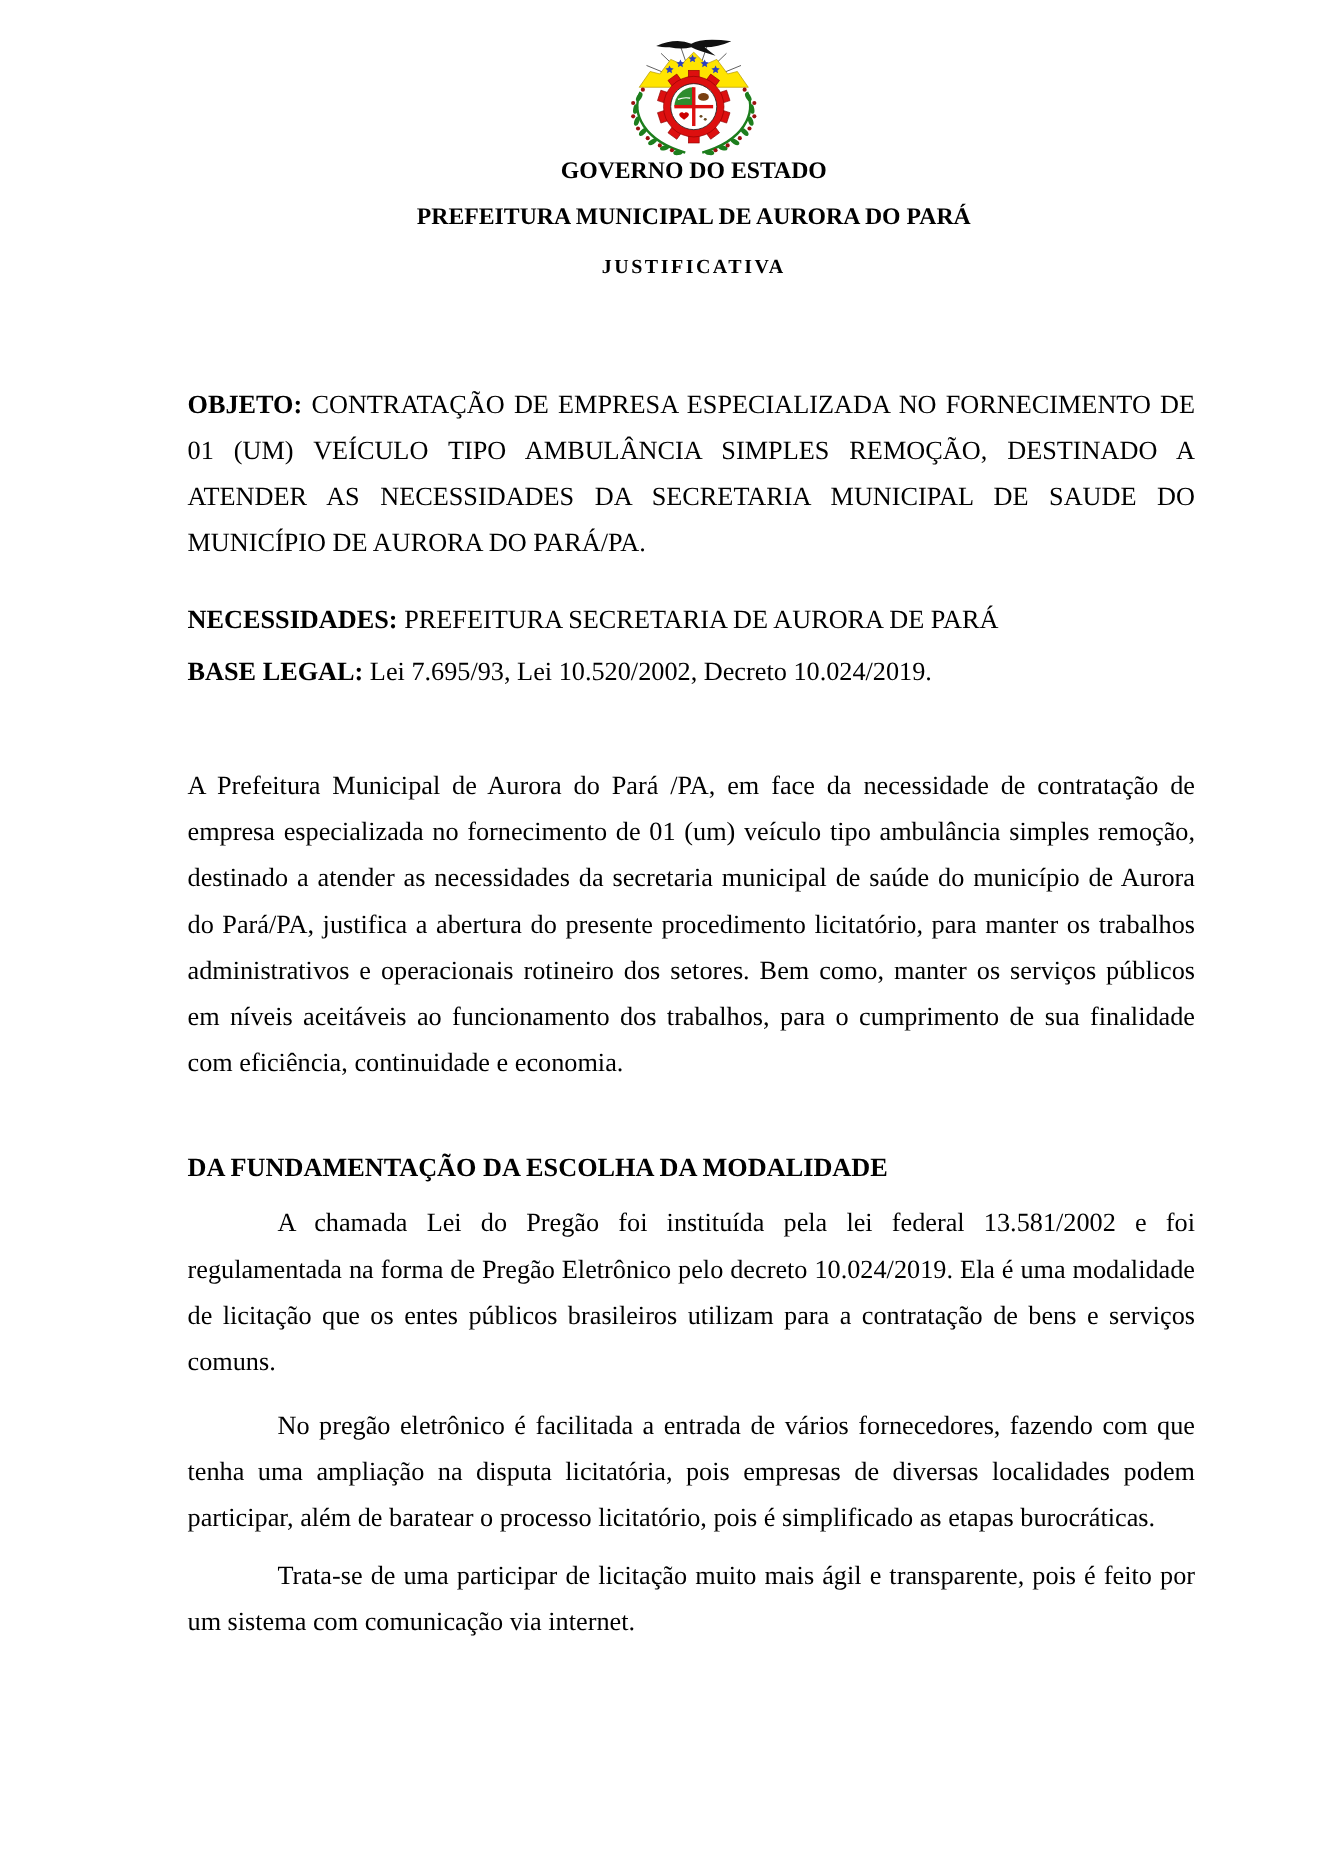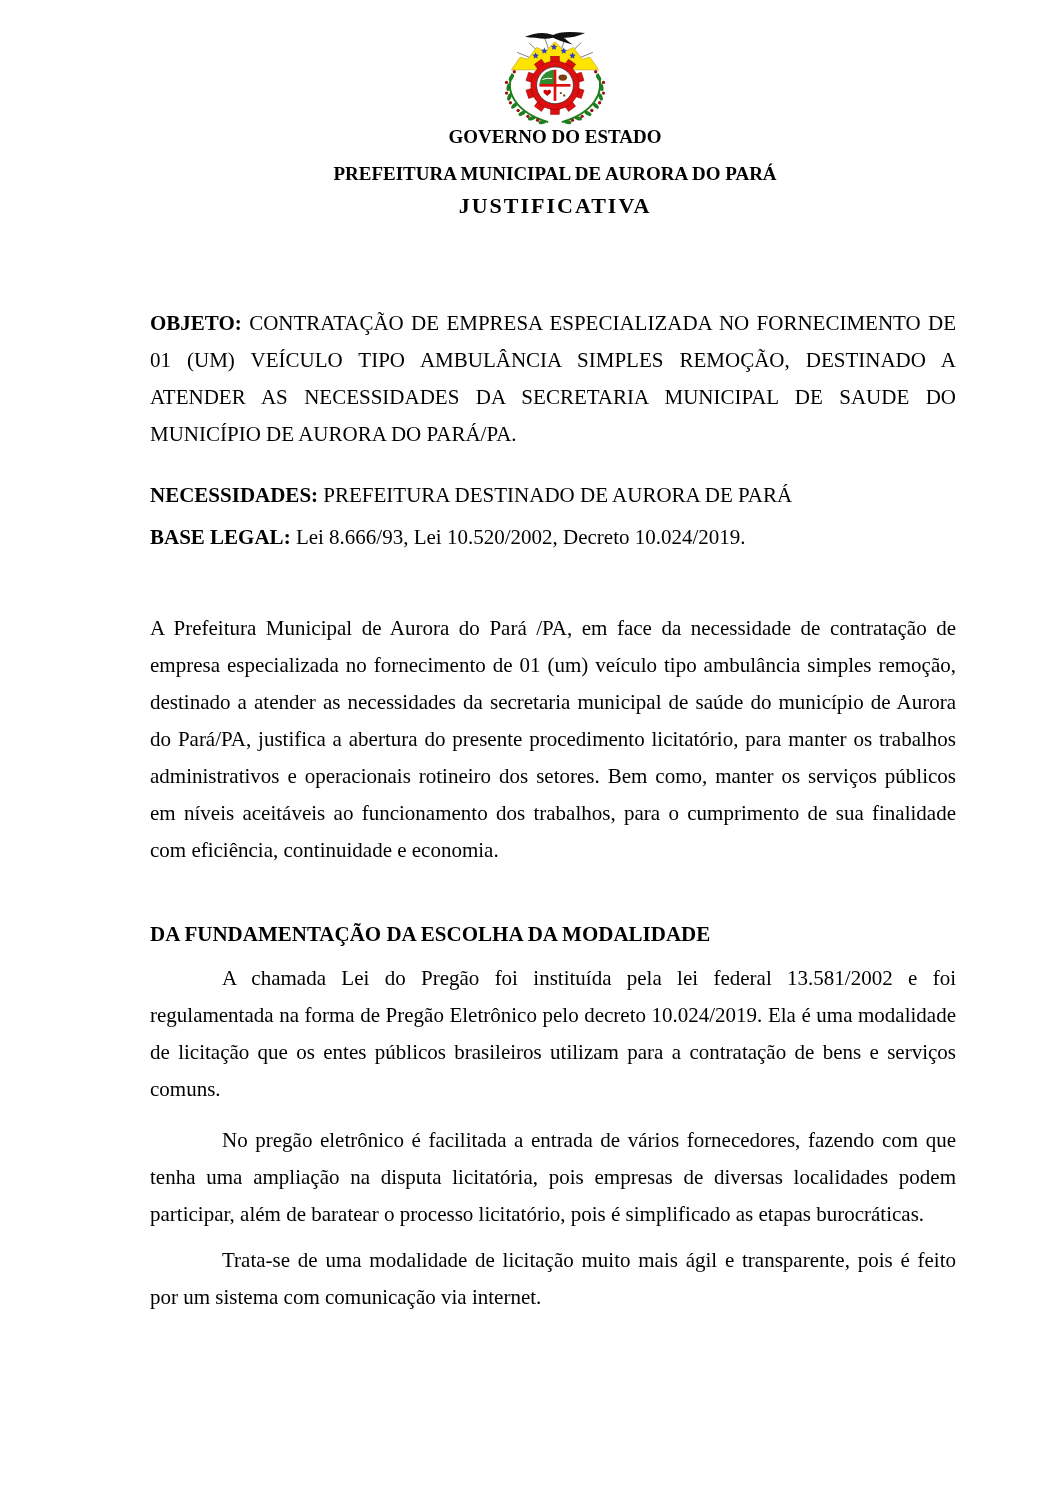--- a/index.html
+++ b/index.html
@@ -14,21 +14,21 @@
 
   .crest { position: absolute; left: 492px; top: 29px; width: 126px; height: 101px; }
   .crest svg { width: 100%; height: 100%; display: block; }
 
   .hline {
     position: absolute; left: 150px; width: 810px;
     text-align: center; font-weight: bold;
   }
   .hl1 { top: 126px; font-size: 19px; }
   .hl2 { top: 163px; font-size: 19px; }
-  .doc-title { top: 193px; font-size: 22px; letter-spacing: 2px; }
+  .doc-title { top: 205px; font-size: 16px; letter-spacing: 2px; }
 
   .para {
     position: absolute; left: 150px; width: 806px;
     font-size: 21px; line-height: 37px;
     text-align: justify;
   }
   .para b, .para strong { font-weight: bold; }
   .p-objeto      { top: 277px; margin-top: 28px; }
   .p-interessado { top: 477px; }
   .p-baselegal   { top: 519px; }
@@ -145,25 +145,25 @@
       </g>
     </svg>
   </div>
 
   <div class="hline hl1">GOVERNO DO ESTADO</div>
   <div class="hline hl2">PREFEITURA MUNICIPAL DE AURORA DO PARÁ</div>
   <div class="hline doc-title">JUSTIFICATIVA</div>
 
   <p class="para p-objeto"><strong>OBJETO:</strong><span> CONTRATAÇÃO DE EMPRESA ESPECIALIZADA NO FORNECIMENTO DE 01 (UM) VEÍCULO TIPO AMBULÂNCIA SIMPLES REMOÇÃO, DESTINADO A ATENDER AS NECESSIDADES DA SECRETARIA MUNICIPAL DE SAUDE DO MUNICÍPIO DE AURORA DO PARÁ/PA.</span></p>
 
-  <p class="para p-interessado"><strong>NECESSIDADES:</strong><span> PREFEITURA DESTINADO DE AURORA DE PARÁ</span></p>
+  <p class="para p-interessado"><strong>NECESSIDADES:</strong><span> PREFEITURA SECRETARIA DE AURORA DE PARÁ</span></p>
 
-  <p class="para p-baselegal"><strong>BASE LEGAL:</strong><span> Lei 8.666/93, Lei 10.520/2002, Decreto 10.024/2019.</span></p>
+  <p class="para p-baselegal"><strong>BASE LEGAL:</strong><span> Lei 7.695/93, Lei 10.520/2002, Decreto 10.024/2019.</span></p>
 
   <p class="para p-intro">A Prefeitura Municipal de Aurora do Pará /PA, em face da necessidade de contratação de empresa especializada no fornecimento de 01 (um) veículo tipo ambulância simples remoção, destinado a atender as necessidades da secretaria municipal de saúde do município de Aurora do Pará/PA, justifica a abertura do presente procedimento licitatório, para manter os trabalhos administrativos e operacionais rotineiro dos setores. Bem como, manter os serviços públicos em níveis aceitáveis ao funcionamento dos trabalhos, para o cumprimento de sua finalidade com eficiência, continuidade e economia.</p>
 
   <p class="para p-heading">DA FUNDAMENTAÇÃO DA ESCOLHA DA MODALIDADE</p>
 
   <p class="para p-ind p-m1">A chamada Lei do Pregão foi instituída pela lei federal 13.581/2002 e foi regulamentada na forma de Pregão Eletrônico pelo decreto 10.024/2019. Ela é uma modalidade de licitação que os entes públicos brasileiros utilizam para a contratação de bens e serviços comuns.</p>
   <p class="para p-ind p-m2">No pregão eletrônico é facilitada a entrada de vários fornecedores, fazendo com que tenha uma ampliação na disputa licitatória, pois empresas de diversas localidades podem participar, além de baratear o processo licitatório, pois é simplificado as etapas burocráticas.</p>
-  <p class="para p-ind p-m3">Trata-se de uma modalidade de licitação muito mais ágil e transparente, pois é feito por um sistema com comunicação via internet.</p>
+  <p class="para p-ind p-m3">Trata-se de uma participar de licitação muito mais ágil e transparente, pois é feito por um sistema com comunicação via internet.</p>
 
 </div>
 
 </body></html>

